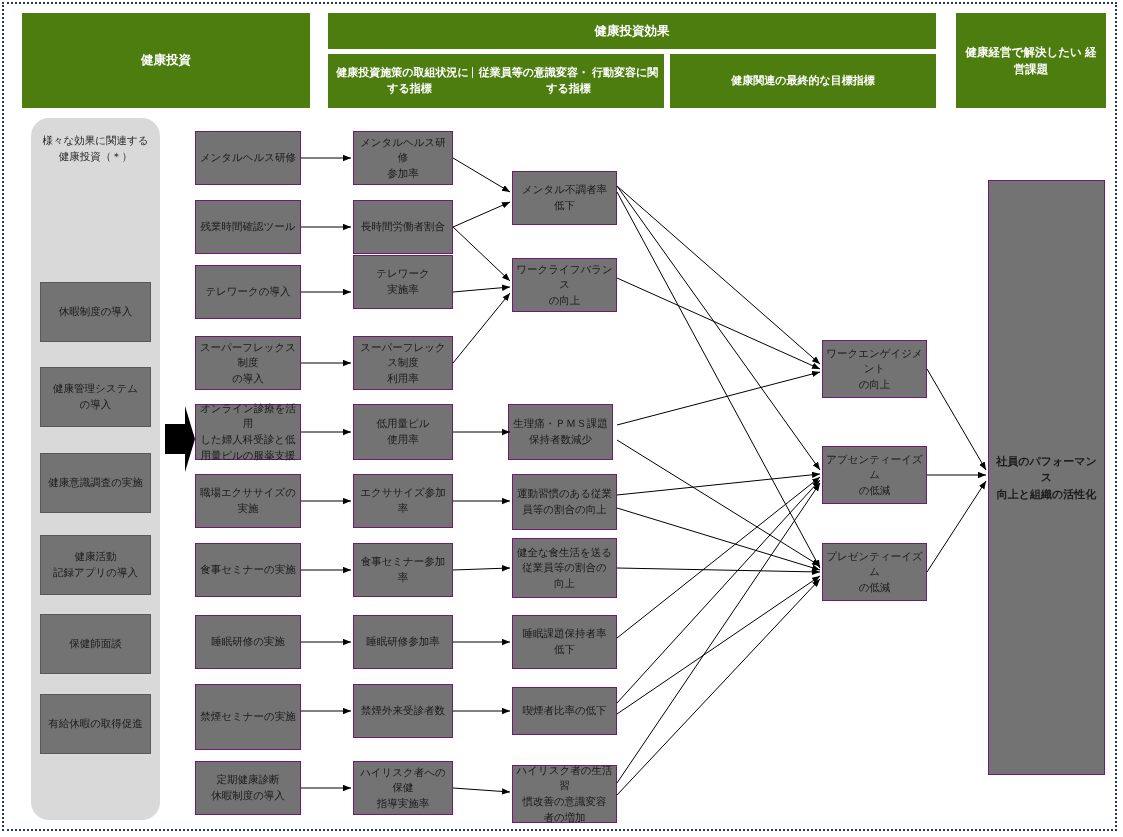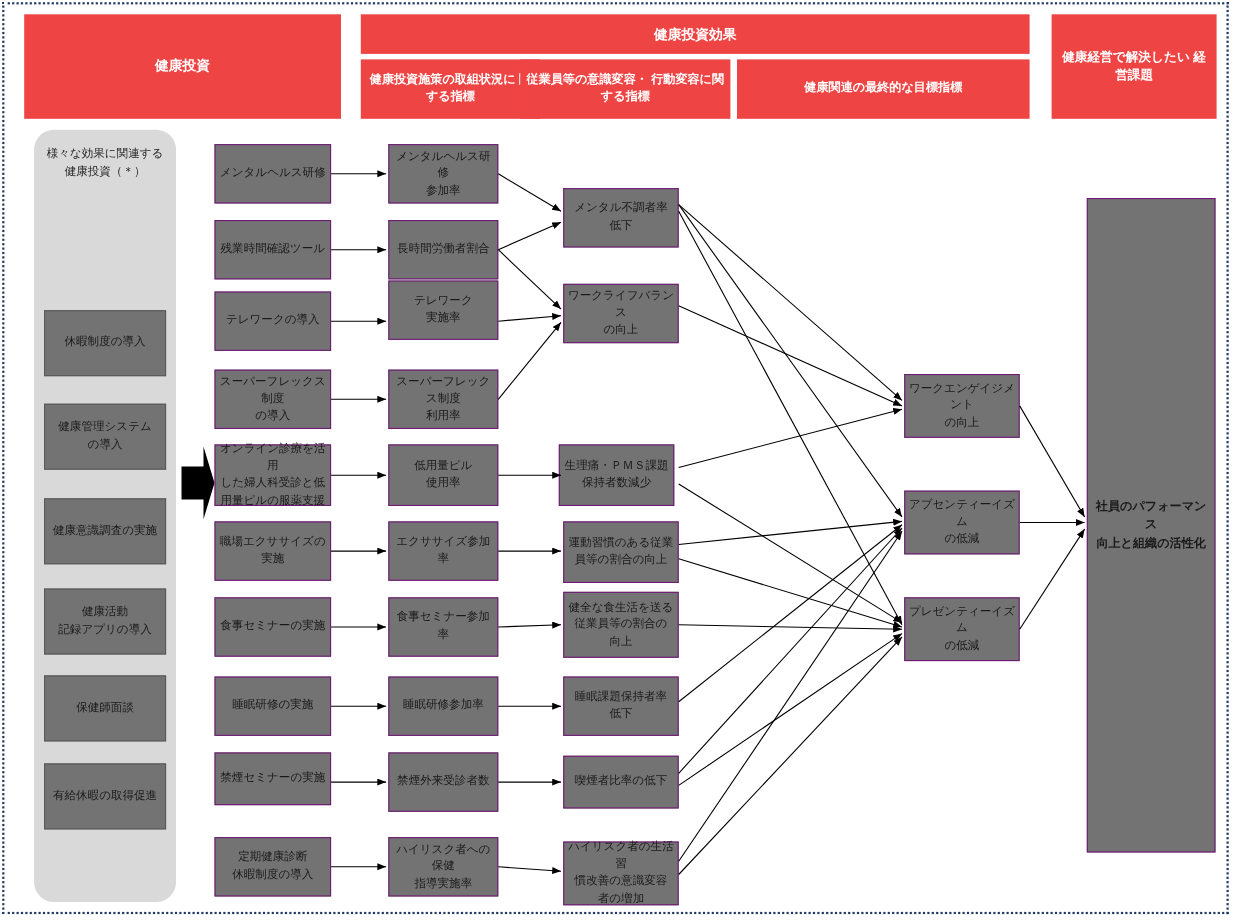--- a/index.html
+++ b/index.html
@@ -19,21 +19,21 @@
     position:absolute;
     left:2px; top:2px;
     width:1115px; height:829px;
     border:2px dotted #1f3864;
     box-sizing:border-box;
     pointer-events:none;
   }
   
   .green-band{
     position:absolute;
-    background:#ef4444;
+    background:#4d7c0f;
     color:#ffffff;
     display:flex;
     align-items:center;
     justify-content:center;
     text-align:center;
     font-weight:bold;
     line-height:1.45;
     box-sizing:border-box;
     padding:2px 4px;
   }
@@ -131,21 +131,21 @@
   <div class="node" style="left:195px;top:265px;width:106px;height:54px;">テレワークの導入</div>
   <div class="node" style="left:195px;top:336px;width:106px;height:54px;">スーパーフレックス制度
 の導入</div>
   <div class="node" style="left:195px;top:404px;width:106px;height:56px;">オンライン診療を活用
 した婦人科受診と低
 用量ピルの服薬支援</div>
   <div class="node" style="left:195px;top:474px;width:106px;height:54px;">職場エクササイズの
 実施</div>
   <div class="node" style="left:195px;top:543px;width:106px;height:54px;">食事セミナーの実施</div>
   <div class="node" style="left:195px;top:615px;width:106px;height:54px;">睡眠研修の実施</div>
-  <div class="node" style="left:195px;top:684px;width:106px;height:48px;">禁煙セミナーの実施</div>
+  <div class="node" style="left:195px;top:684px;width:106px;height:66px;">禁煙セミナーの実施</div>
   <div class="node" style="left:195px;top:761px;width:106px;height:54px;">定期健康診断
 休暇制度の導入</div>
 
   <div class="node" style="left:353px;top:131px;width:100px;height:54px;">メンタルヘルス研修
 参加率</div>
   <div class="node" style="left:353px;top:200px;width:100px;height:54px;">長時間労働者割合</div>
   <div class="node" style="left:353px;top:255px;width:100px;height:54px;">テレワーク
 実施率</div>
   <div class="node" style="left:353px;top:336px;width:100px;height:54px;">スーパーフレックス制度
 利用率</div>

